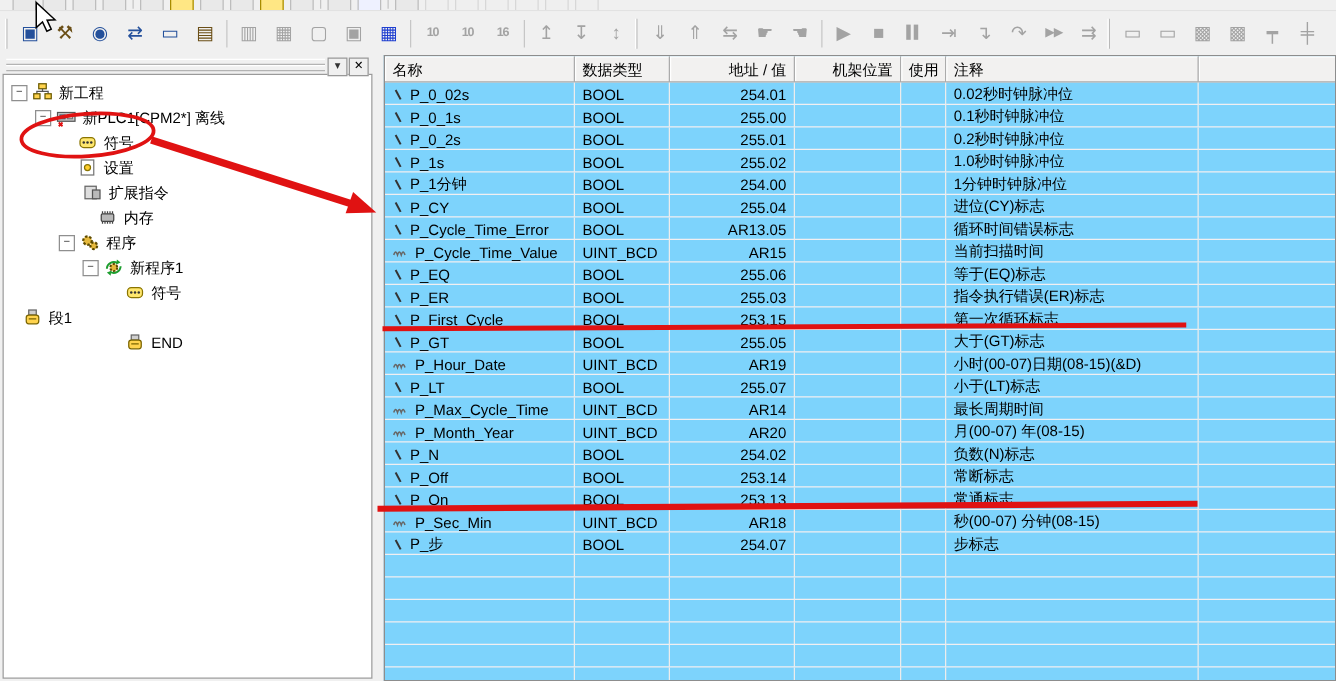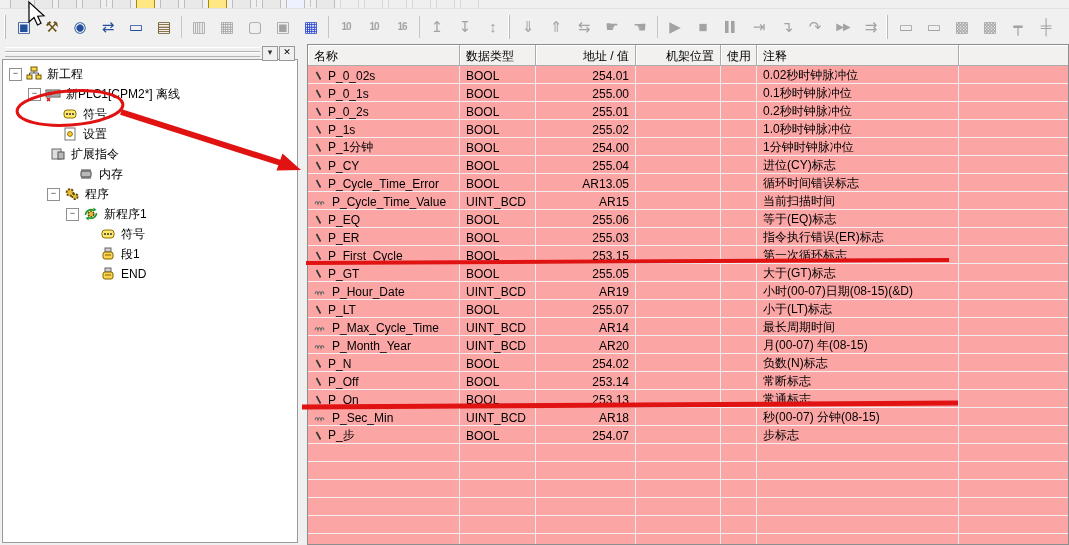--- a/index.html
+++ b/index.html
@@ -39,21 +39,21 @@
   .tree-body{flex:1;margin:0 2px 2px 2px;background:#fff;border:1px solid #9a9a9a;overflow:hidden;padding-top:4px;}
   .tree-item{height:20px;display:flex;align-items:center;}
   .expander{width:11px;height:11px;border:1px solid #8f8f8f;background:#fff;flex:0 0 auto;
             font-size:9px;line-height:9px;text-align:center;color:#333;margin-right:4px;}
   .exp-spacer{width:15px;flex:0 0 auto;}
   .tree-icon{width:16px;height:16px;flex:0 0 auto;margin-right:5px;}
   .tree-label{white-space:nowrap;}
 
   .splitter{width:7px;flex:0 0 auto;background:#f0f0f0;}
 
-  .table-panel{flex:1;background:#fca5a5;border:1px solid #8d8d8d;overflow:hidden;display:flex;flex-direction:column;}
+  .table-panel{flex:1;background:#7dd3fc;border:1px solid #8d8d8d;overflow:hidden;display:flex;flex-direction:column;}
   .thead{display:flex;height:21px;flex:0 0 auto;background:#f2f1f0;}
   .th{box-sizing:border-box;padding:3px 6px 0 6px;border-right:1px solid #ababab;border-bottom:1px solid #ababab;
       box-shadow:inset 1px 1px 0 #ffffff;white-space:nowrap;overflow:hidden;}
   .tbody{flex:1;}
   .tr{display:flex;height:18px;}
   .td{box-sizing:border-box;padding:2px 6px 0 6px;border-right:1px solid #ececec;border-bottom:1px solid #f1eff1;
       white-space:nowrap;overflow:hidden;display:flex;align-items:center;}
   .td.num{justify-content:flex-end;}
   .row-icon{margin-right:5px;flex:0 0 auto;display:inline-flex;}
   .c-name{width:152px;} .c-type{width:76px;} .c-addr{width:100px;} .c-rack{width:85px;}
@@ -252,21 +252,21 @@
             <span class="tree-label">符号</span>
           </div>
           <div class="tree-item" style="padding-left: 44px;">
             <div class="exp-spacer"></div>
             <div class="tree-icon"><svg viewBox="0 0 16 16">
                 <rect x="3" y="2" width="10" height="12" fill="#fff" stroke="#777"></rect>
                 <circle cx="8" cy="8" r="2.4" fill="#ffcf2e" stroke="#8a7400"></circle>
               </svg></div>
             <span class="tree-label">设置</span>
           </div>
-          <div class="tree-item" style="padding-left: 32px;">
+          <div class="tree-item" style="padding-left: 32px; margin-left: 16px;">
             <div class="exp-spacer"></div>
             <div class="tree-icon"><svg viewBox="0 0 16 16">
                 <rect x="2" y="3" width="9" height="10" fill="#dedede" stroke="#666"></rect>
                 <rect x="8" y="6" width="6" height="7" fill="#b9b9b9" stroke="#555"></rect>
               </svg></div>
             <span class="tree-label">扩展指令</span>
           </div>
           <div class="tree-item" style="padding-left: 60px;">
             <div class="exp-spacer"></div>
             <div class="tree-icon"><svg viewBox="0 0 16 16">
@@ -297,21 +297,21 @@
           <div class="tree-item" style="padding-left: 82px;">
             <div class="exp-spacer"></div>
             <div class="tree-icon"><svg viewBox="0 0 16 16">
                 <rect x="2" y="4" width="12" height="8" rx="3" fill="#ffe76e" stroke="#8a7400"></rect>
                 <circle cx="5" cy="8" r="1" fill="#333"></circle>
                 <circle cx="8" cy="8" r="1" fill="#333"></circle>
                 <circle cx="11" cy="8" r="1" fill="#333"></circle>
               </svg></div>
             <span class="tree-label">符号</span>
           </div>
-          <div class="tree-item" style="padding-left: 82px;">
+          <div class="tree-item" style="">
             <div class="exp-spacer"></div>
             <div class="tree-icon"><svg viewBox="0 0 16 16">
                 <rect x="5" y="2" width="6" height="4" fill="#cfcfcf" stroke="#666"></rect>
                 <rect x="3" y="6" width="10" height="7" rx="2" fill="#ffd34d" stroke="#7a6400"></rect>
                 <path d="M5 9h6" stroke="#7a6400"></path>
               </svg></div>
             <span class="tree-label">段1</span>
           </div>
           <div class="tree-item" style="padding-left: 82px;">
             <div class="exp-spacer"></div>

